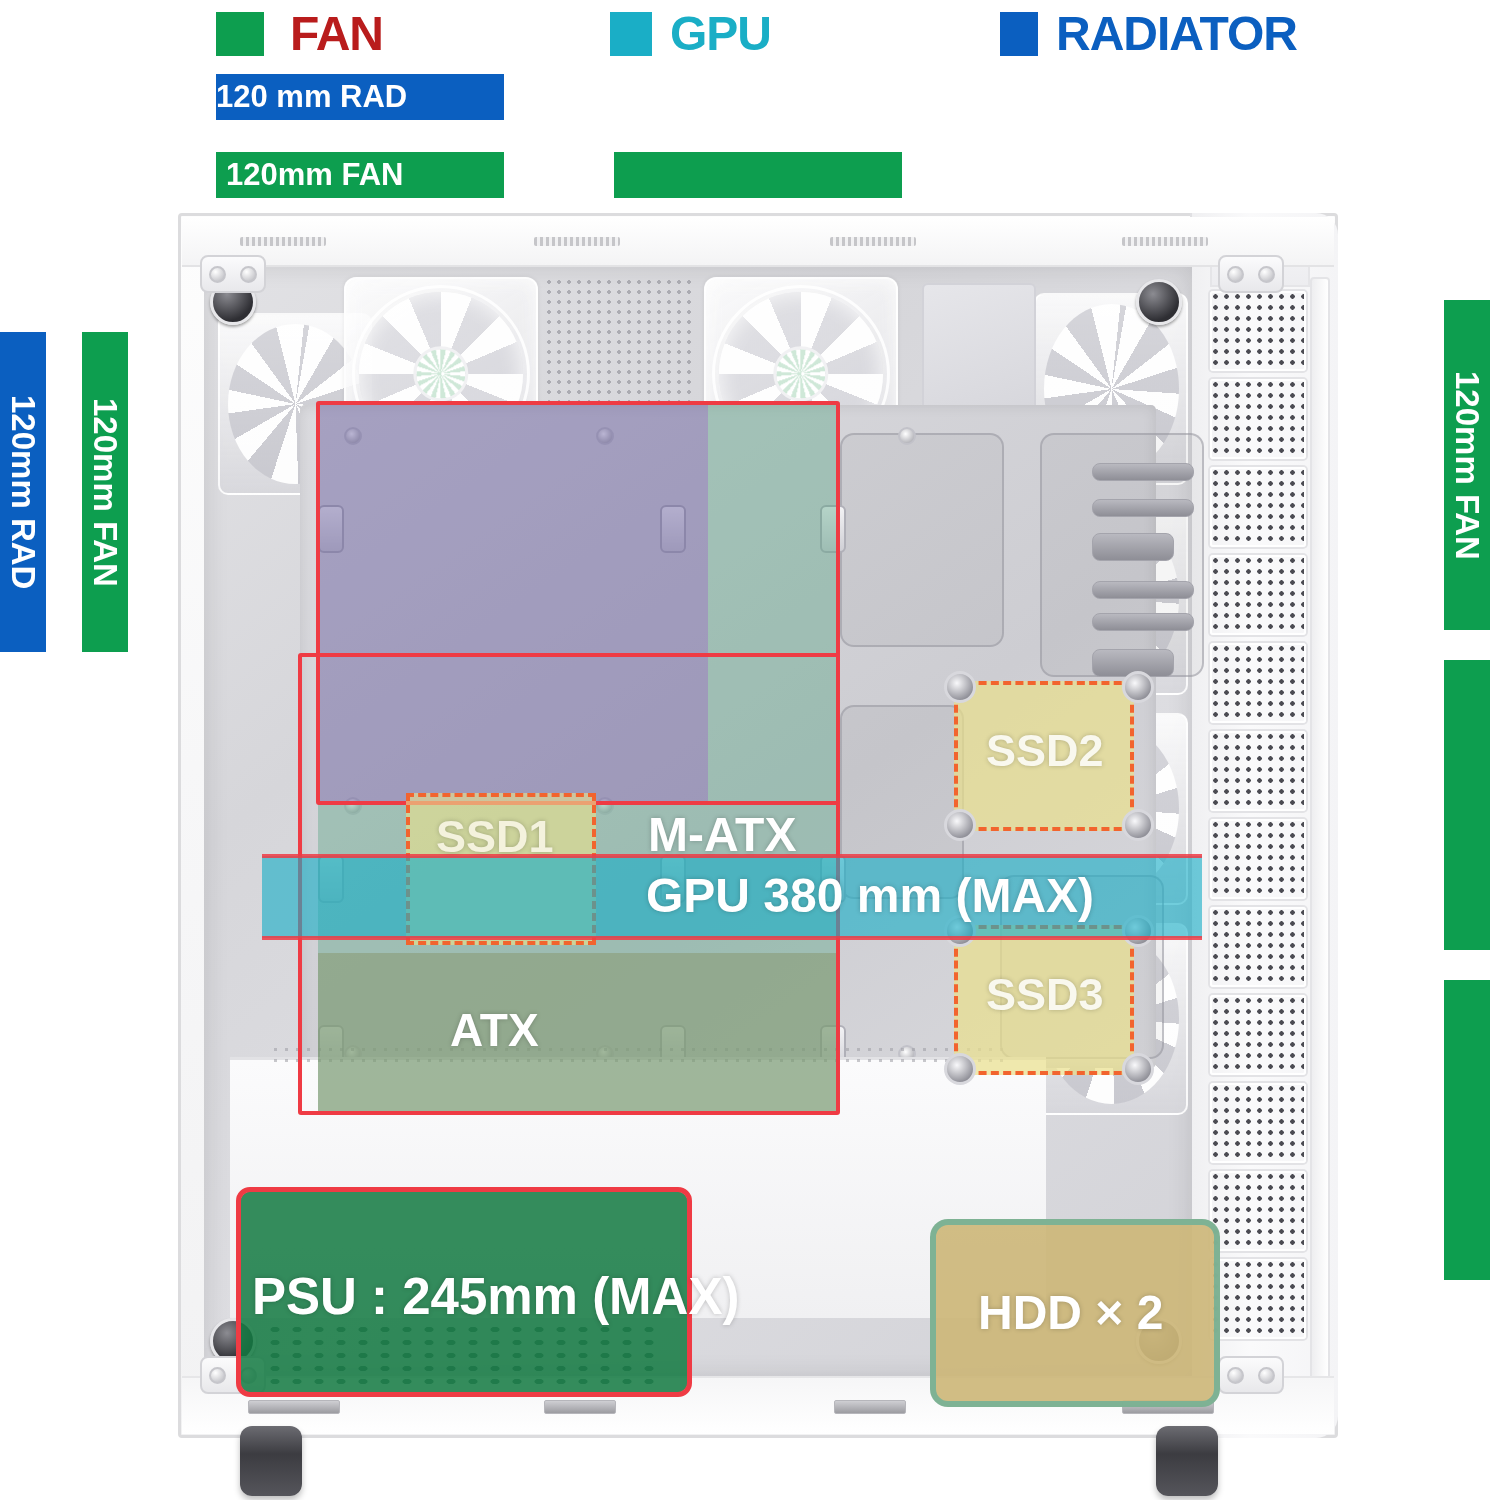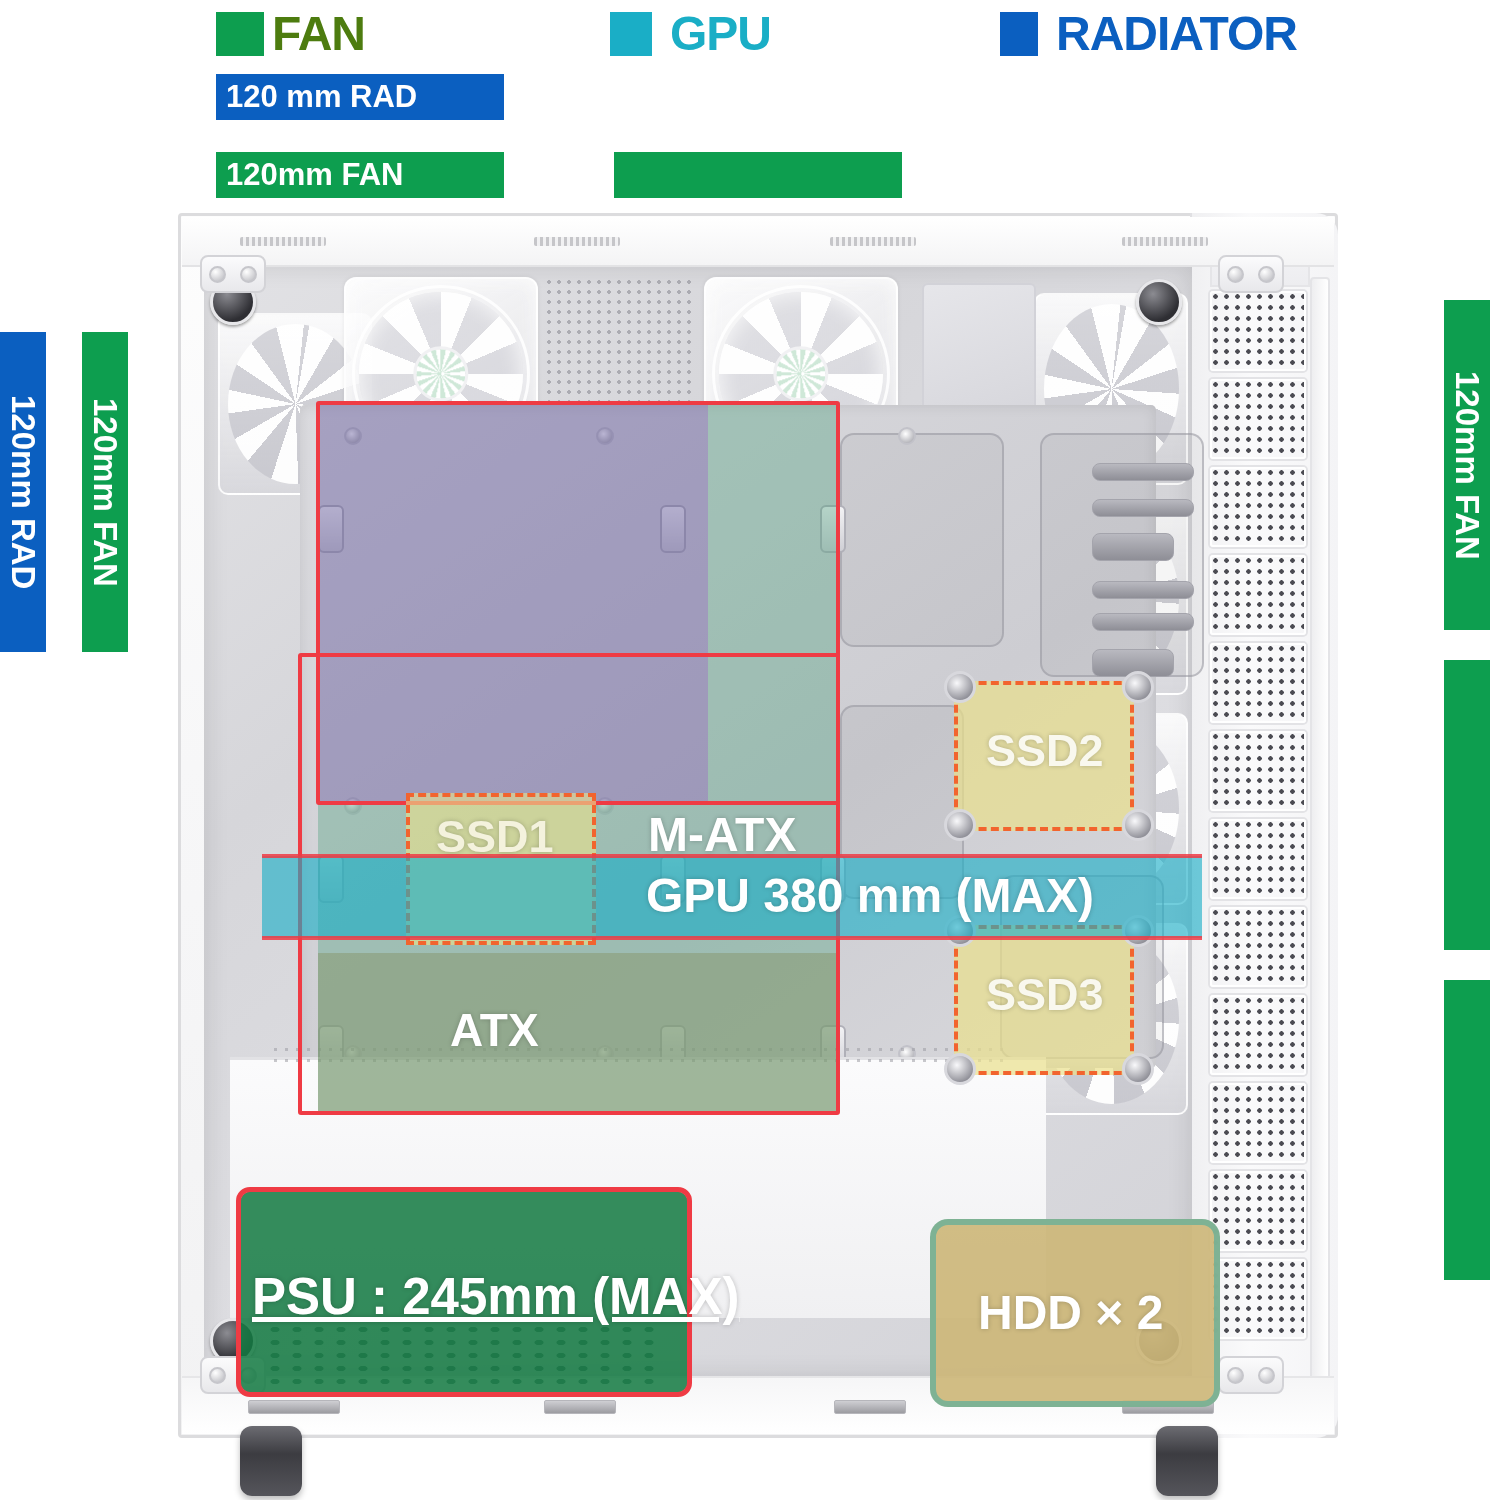--- a/index.html
+++ b/index.html
@@ -112,34 +112,34 @@
      text-shadow:0 0 5px rgba(0,0,0,.22);white-space:nowrap;}
   .dash{position:absolute;box-sizing:border-box;border:4px dashed #f2642e;}
 
   .redline{position:absolute;box-sizing:border-box;border:4px solid #ef3b44;border-radius:3px;}
 </style>
 </head>
 <body>
 
 <div class="legend-row" style="left:216px;top:6px;">
   <span class="sw" style="width:48px;height:44px;background:#0d9e4f;"></span>
-  <span class="legend-label" style="color:#4d7c0f;font-size:48px;margin-left:8px;">FAN</span>
+  <span class="legend-label" style="color:#b91c1c;font-size:48px;margin-left:26px;">FAN</span>
 </div>
 
 <div class="legend-row" style="left:610px;top:6px;">
   <span class="sw" style="width:42px;height:44px;background:#1aaec6;"></span>
   <span class="legend-label" style="color:#1aaec6;font-size:48px;margin-left:18px;">GPU</span>
 </div>
 
 <div class="legend-row" style="left:1000px;top:6px;">
   <span class="sw" style="width:38px;height:44px;background:#0b5fc0;"></span>
   <span class="legend-label" style="color:#0b5fc0;font-size:48px;margin-left:18px;text-align:center;">RADIATOR</span>
 </div>
 
-<div class="tag" style="left:216px;top:74px;width:288px;height:46px;background:#0b5fc0;padding-left:10px;font-size:31px;">
+<div class="tag" style="left:216px;top:74px;width:288px;height:46px;background:#0b5fc0;padding-left:0;font-size:31px;">
   <span>120 mm RAD</span>
 </div>
 
 <div class="tag" style="left:216px;top:152px;width:288px;height:46px;background:#0d9e4f;padding-left:10px;font-size:31px;">
   <span>120mm FAN</span>
 </div>
 
 <div class="tag" style="left:614px;top:152px;width:288px;height:46px;background:#0d9e4f;"></div>
 
 <div class="vtag" style="left:0px;top:332px;width:46px;height:320px;background:#0b5fc0;font-size:33px;">
@@ -320,17 +320,17 @@
   <div class="ov-label" style="left:272px;top:790px;font-size:46px;">ATX</div>
 
   <div class="ov-label" style="left:258px;top:598px;font-size:45px;color:#f4f2dd;">SSD1</div>
 
   <div class="ov-label" style="left:808px;top:512px;font-size:45px;color:#f9f8ee;">SSD2</div>
 
   <div class="ov-label" style="left:808px;top:756px;font-size:45px;color:#f9f8ee;">SSD3</div>
 
   <div class="ov-label" style="left:468px;top:655px;font-size:48px;">GPU  380 mm (MAX)</div>
 
-  <div class="ov-label" style="left:74px;top:1054px;font-size:51px;text-decoration:underline;">PSU :  245mm (MAX)</div>
+  <div class="ov-label" style="left:74px;top:1054px;font-size:51px;">PSU :  245mm (MAX)</div>
 
   <div class="ov-label" style="left:800px;top:1072px;font-size:48px;">HDD × 2</div>
 
 </div>
 
 </body></html>

